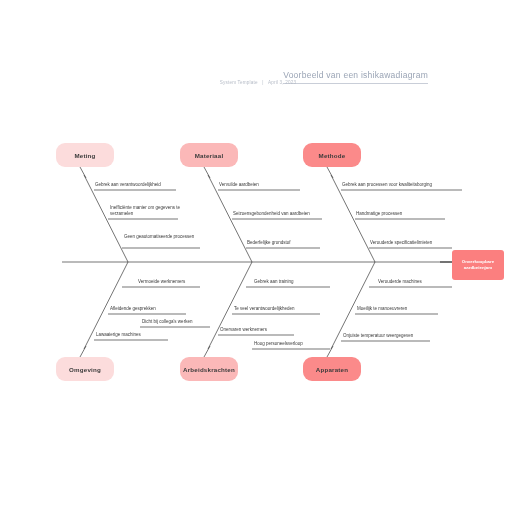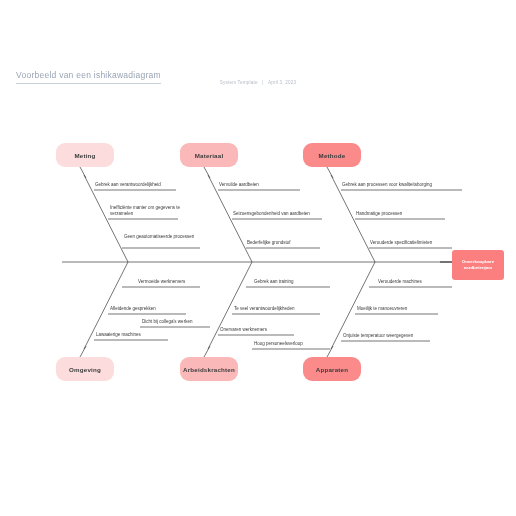--- a/index.html
+++ b/index.html
@@ -6,21 +6,21 @@
   html, body {
     width:516px; height:516px;
     background:#ffffff;
     font-family:"Liberation Sans", sans-serif;
     overflow:hidden;
   }
   #canvas { position:relative; width:516px; height:516px; }
 
   
   .title-wrap {
-    position:absolute; left:16px; top:64px; width:420px; text-align:left;
+    position:absolute; left:8px; top:64px; width:420px; text-align:right;
   }
   .doc-title {
     font-size:8.5px; font-weight:400; color:#9aa4b5;
     letter-spacing:.25px; display:inline-block;
     padding-bottom:3px; border-bottom:1px solid #c9ced8;
   }
   .doc-sub {
     position:absolute; left:0; top:80px; width:516px; text-align:center;
     font-size:4.6px; color:#b6bcc7; letter-spacing:.2px;
   }

